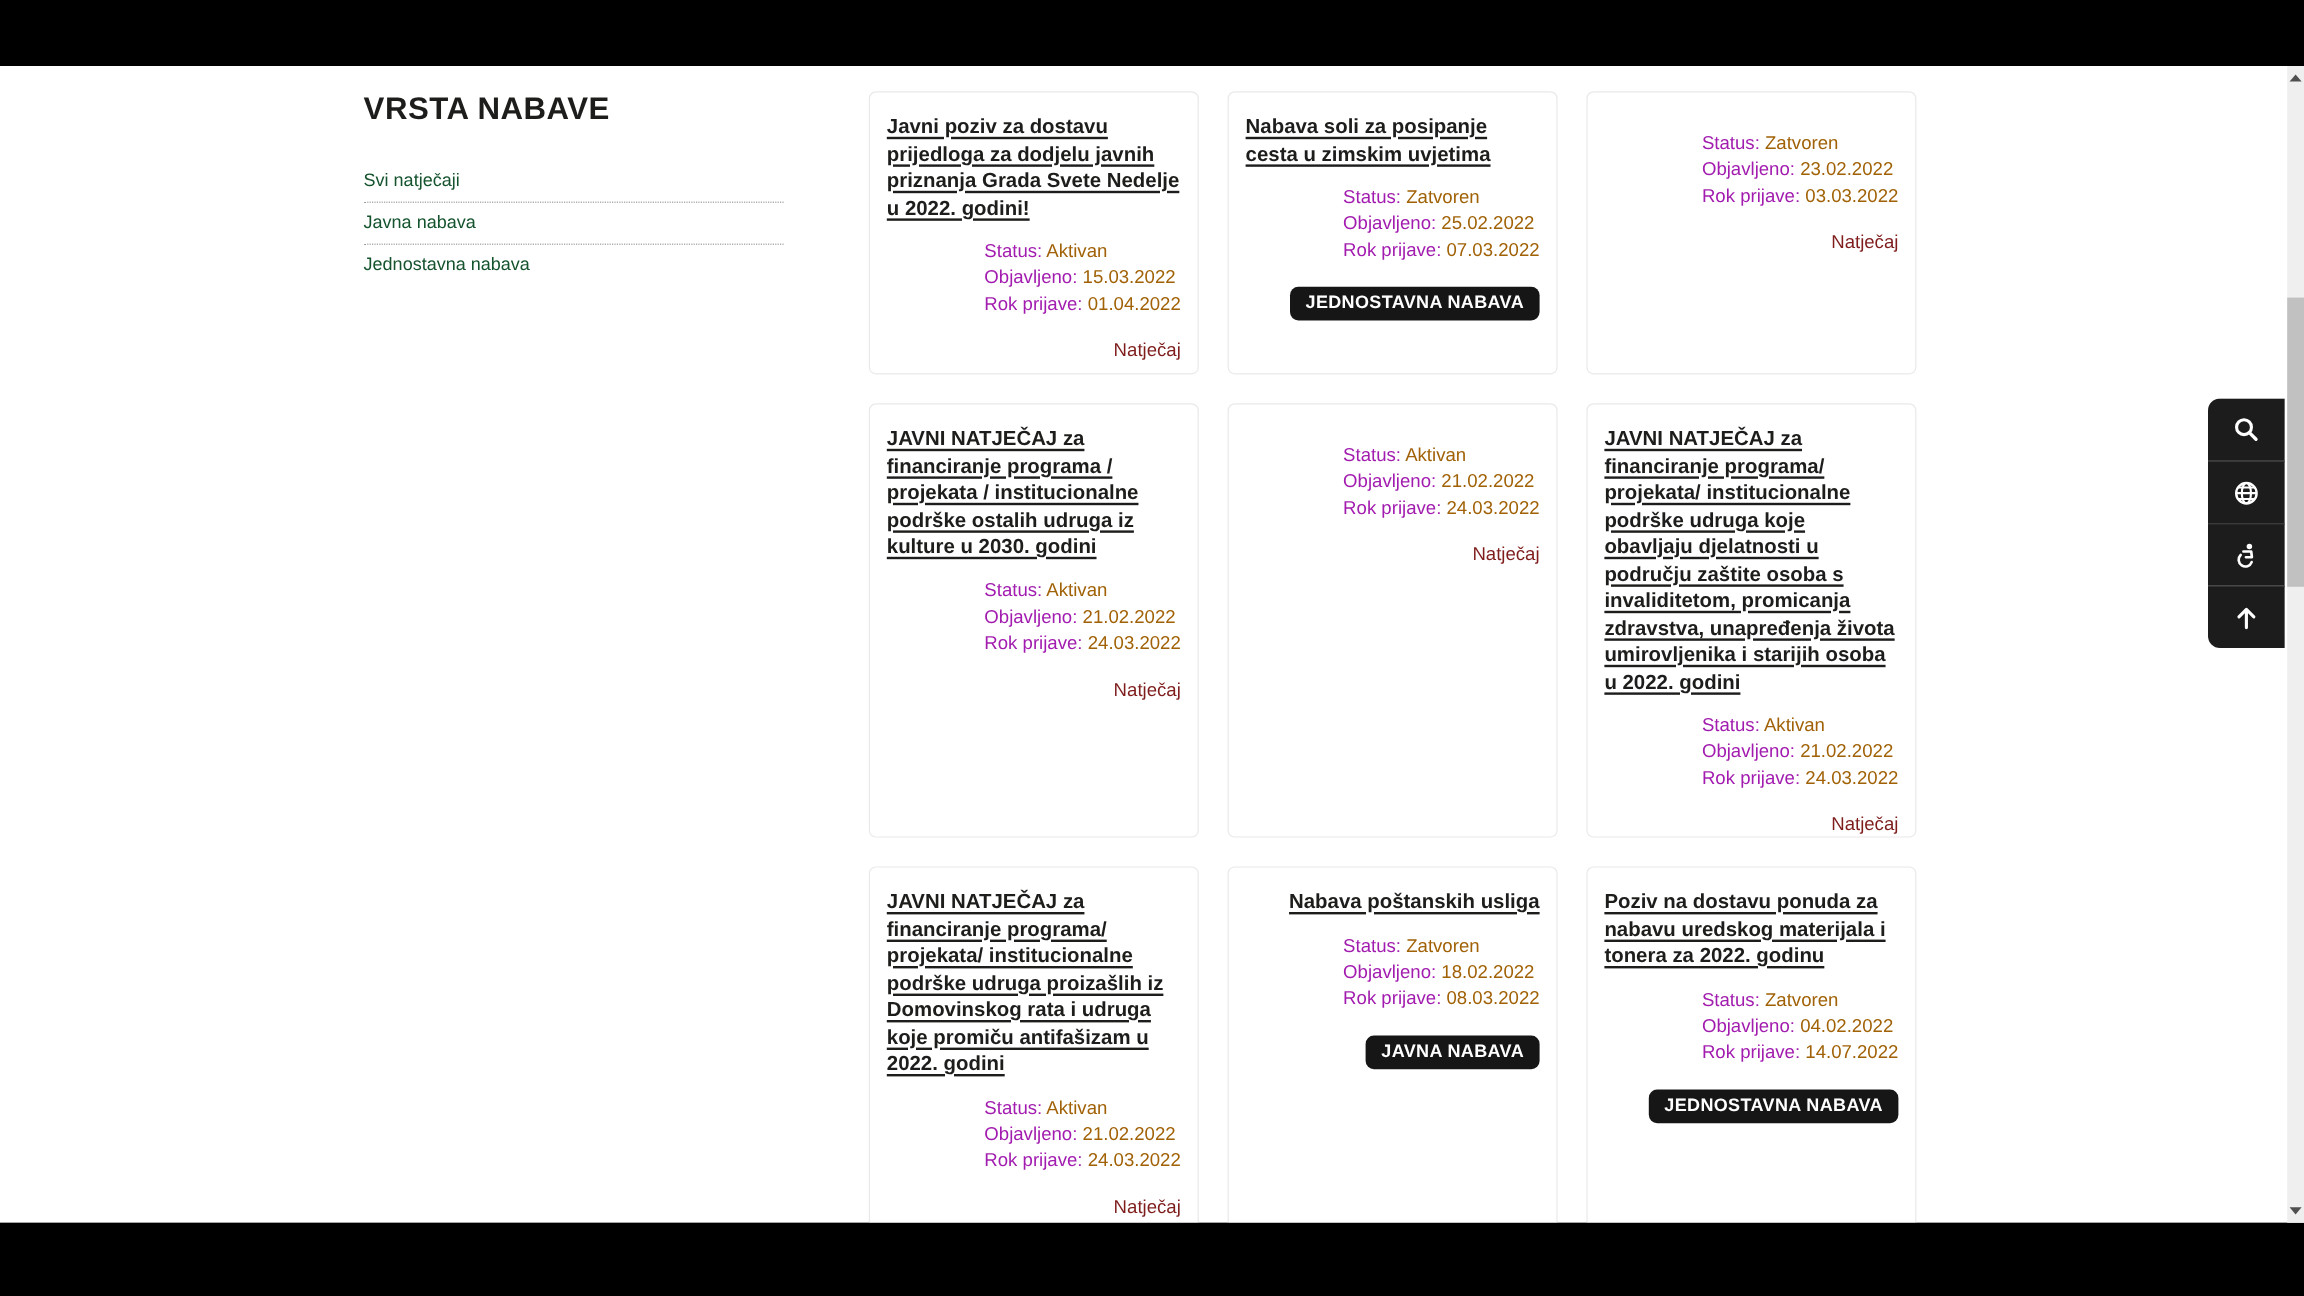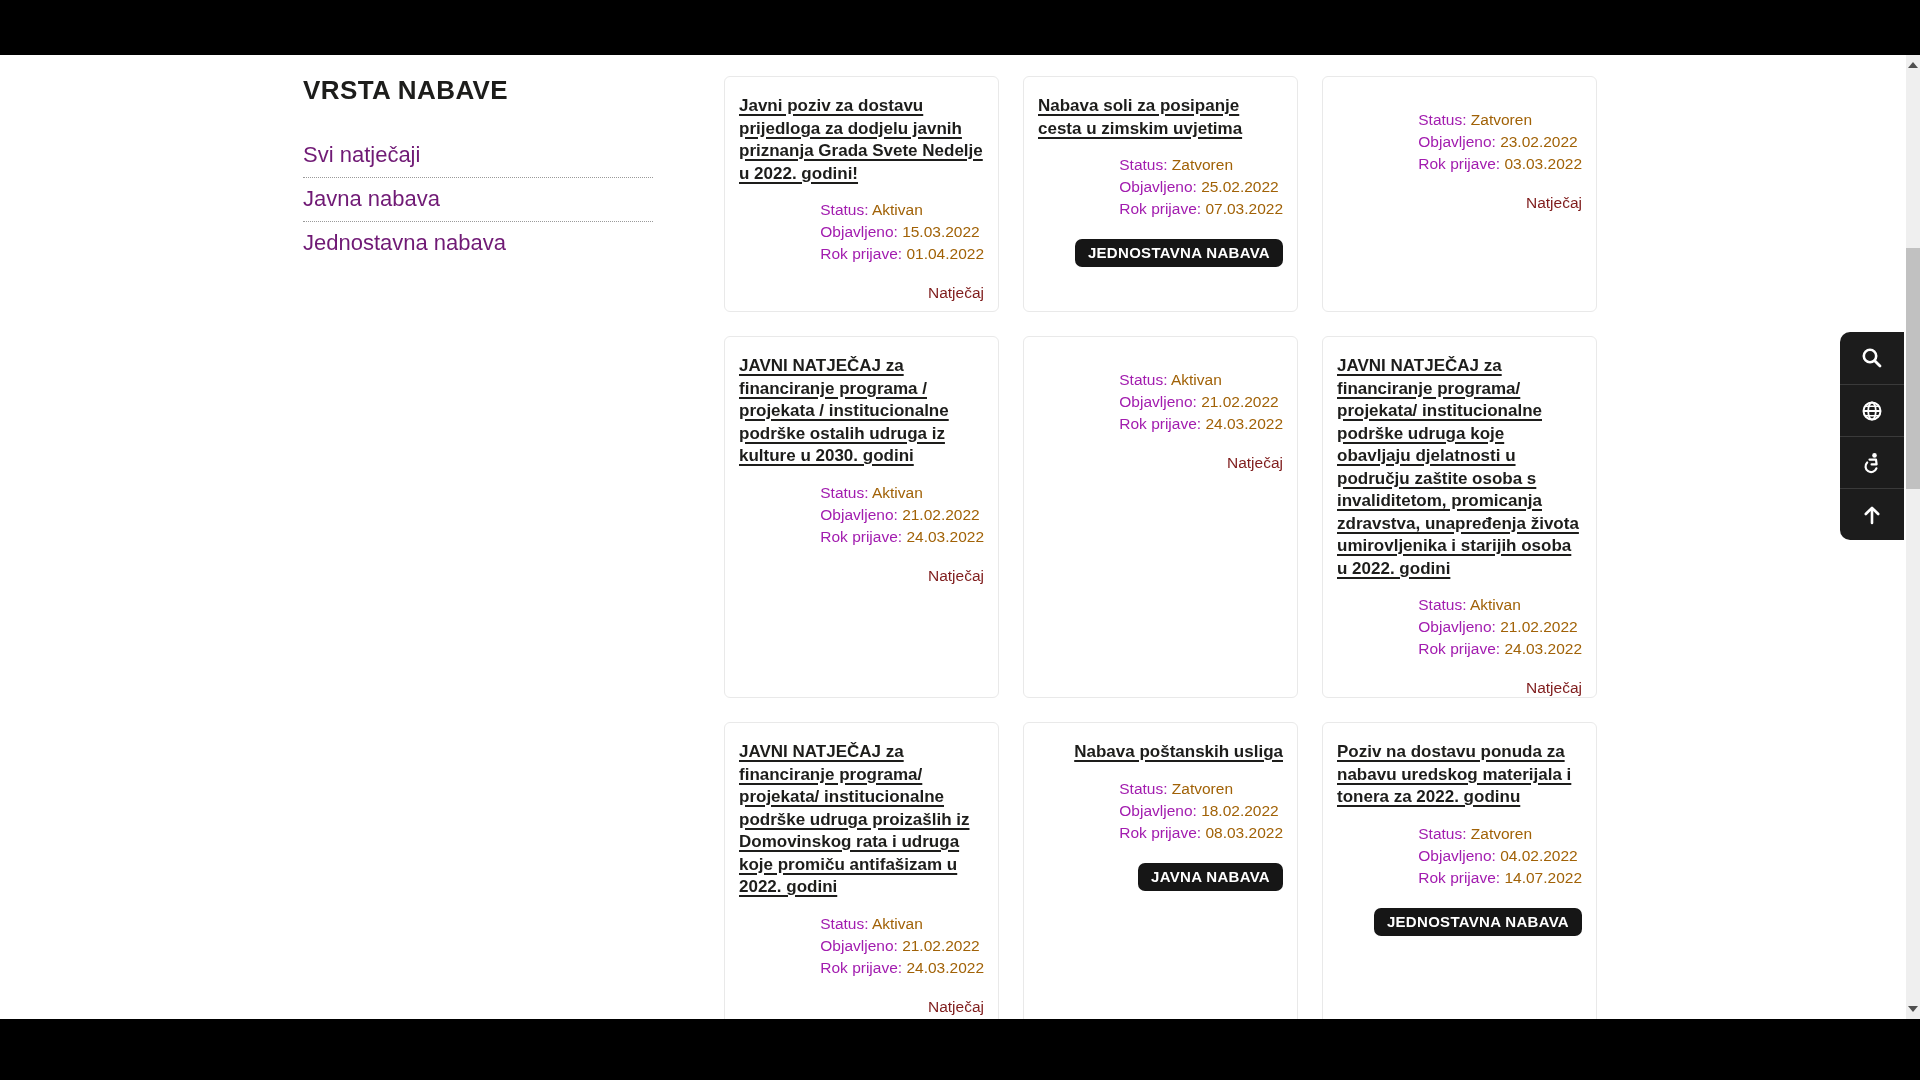--- a/index.html
+++ b/index.html
@@ -10,21 +10,21 @@
   .frame-bar.top { top:0; height:55px; }
   .frame-bar.bottom { top:1019px; height:61px; }
 
   .viewport { position:absolute; left:0; top:55px; width:1920px; height:964px;
               background:#fff; overflow:hidden; }
 
   
   .sidebar { position:absolute; left:303px; top:20px; width:350px; }
   .sidebar h2 { font-size:26px; font-weight:700; color:#1d1d1b; letter-spacing:.4px; }
   .sidebar ul { list-style:none; margin-top:28px; }
-  .sidebar li { font-size:22px; color:#701a75; padding:8px 0 9px;
+  .sidebar li { font-size:15px; color:#14532d; padding:8px 0 9px;
                 border-bottom:1px dotted #9a9a9a; cursor:pointer; }
   .sidebar li:last-child { border-bottom:none; }
 
   
   .grid { position:absolute; left:724px; top:21px; width:873px;
           display:grid; grid-template-columns:275px 275px 275px;
           grid-template-rows:236px 362px 430px; column-gap:24px; row-gap:24px; }
   .card { border:1px solid #e9e9e9; border-radius:6px; padding:18px 14px 16px;
           background:#fff; display:flex; flex-direction:column; align-items:flex-end; }
   .card-title { font-size:17px; font-weight:700; color:#1d1d1b; line-height:22.5px;

